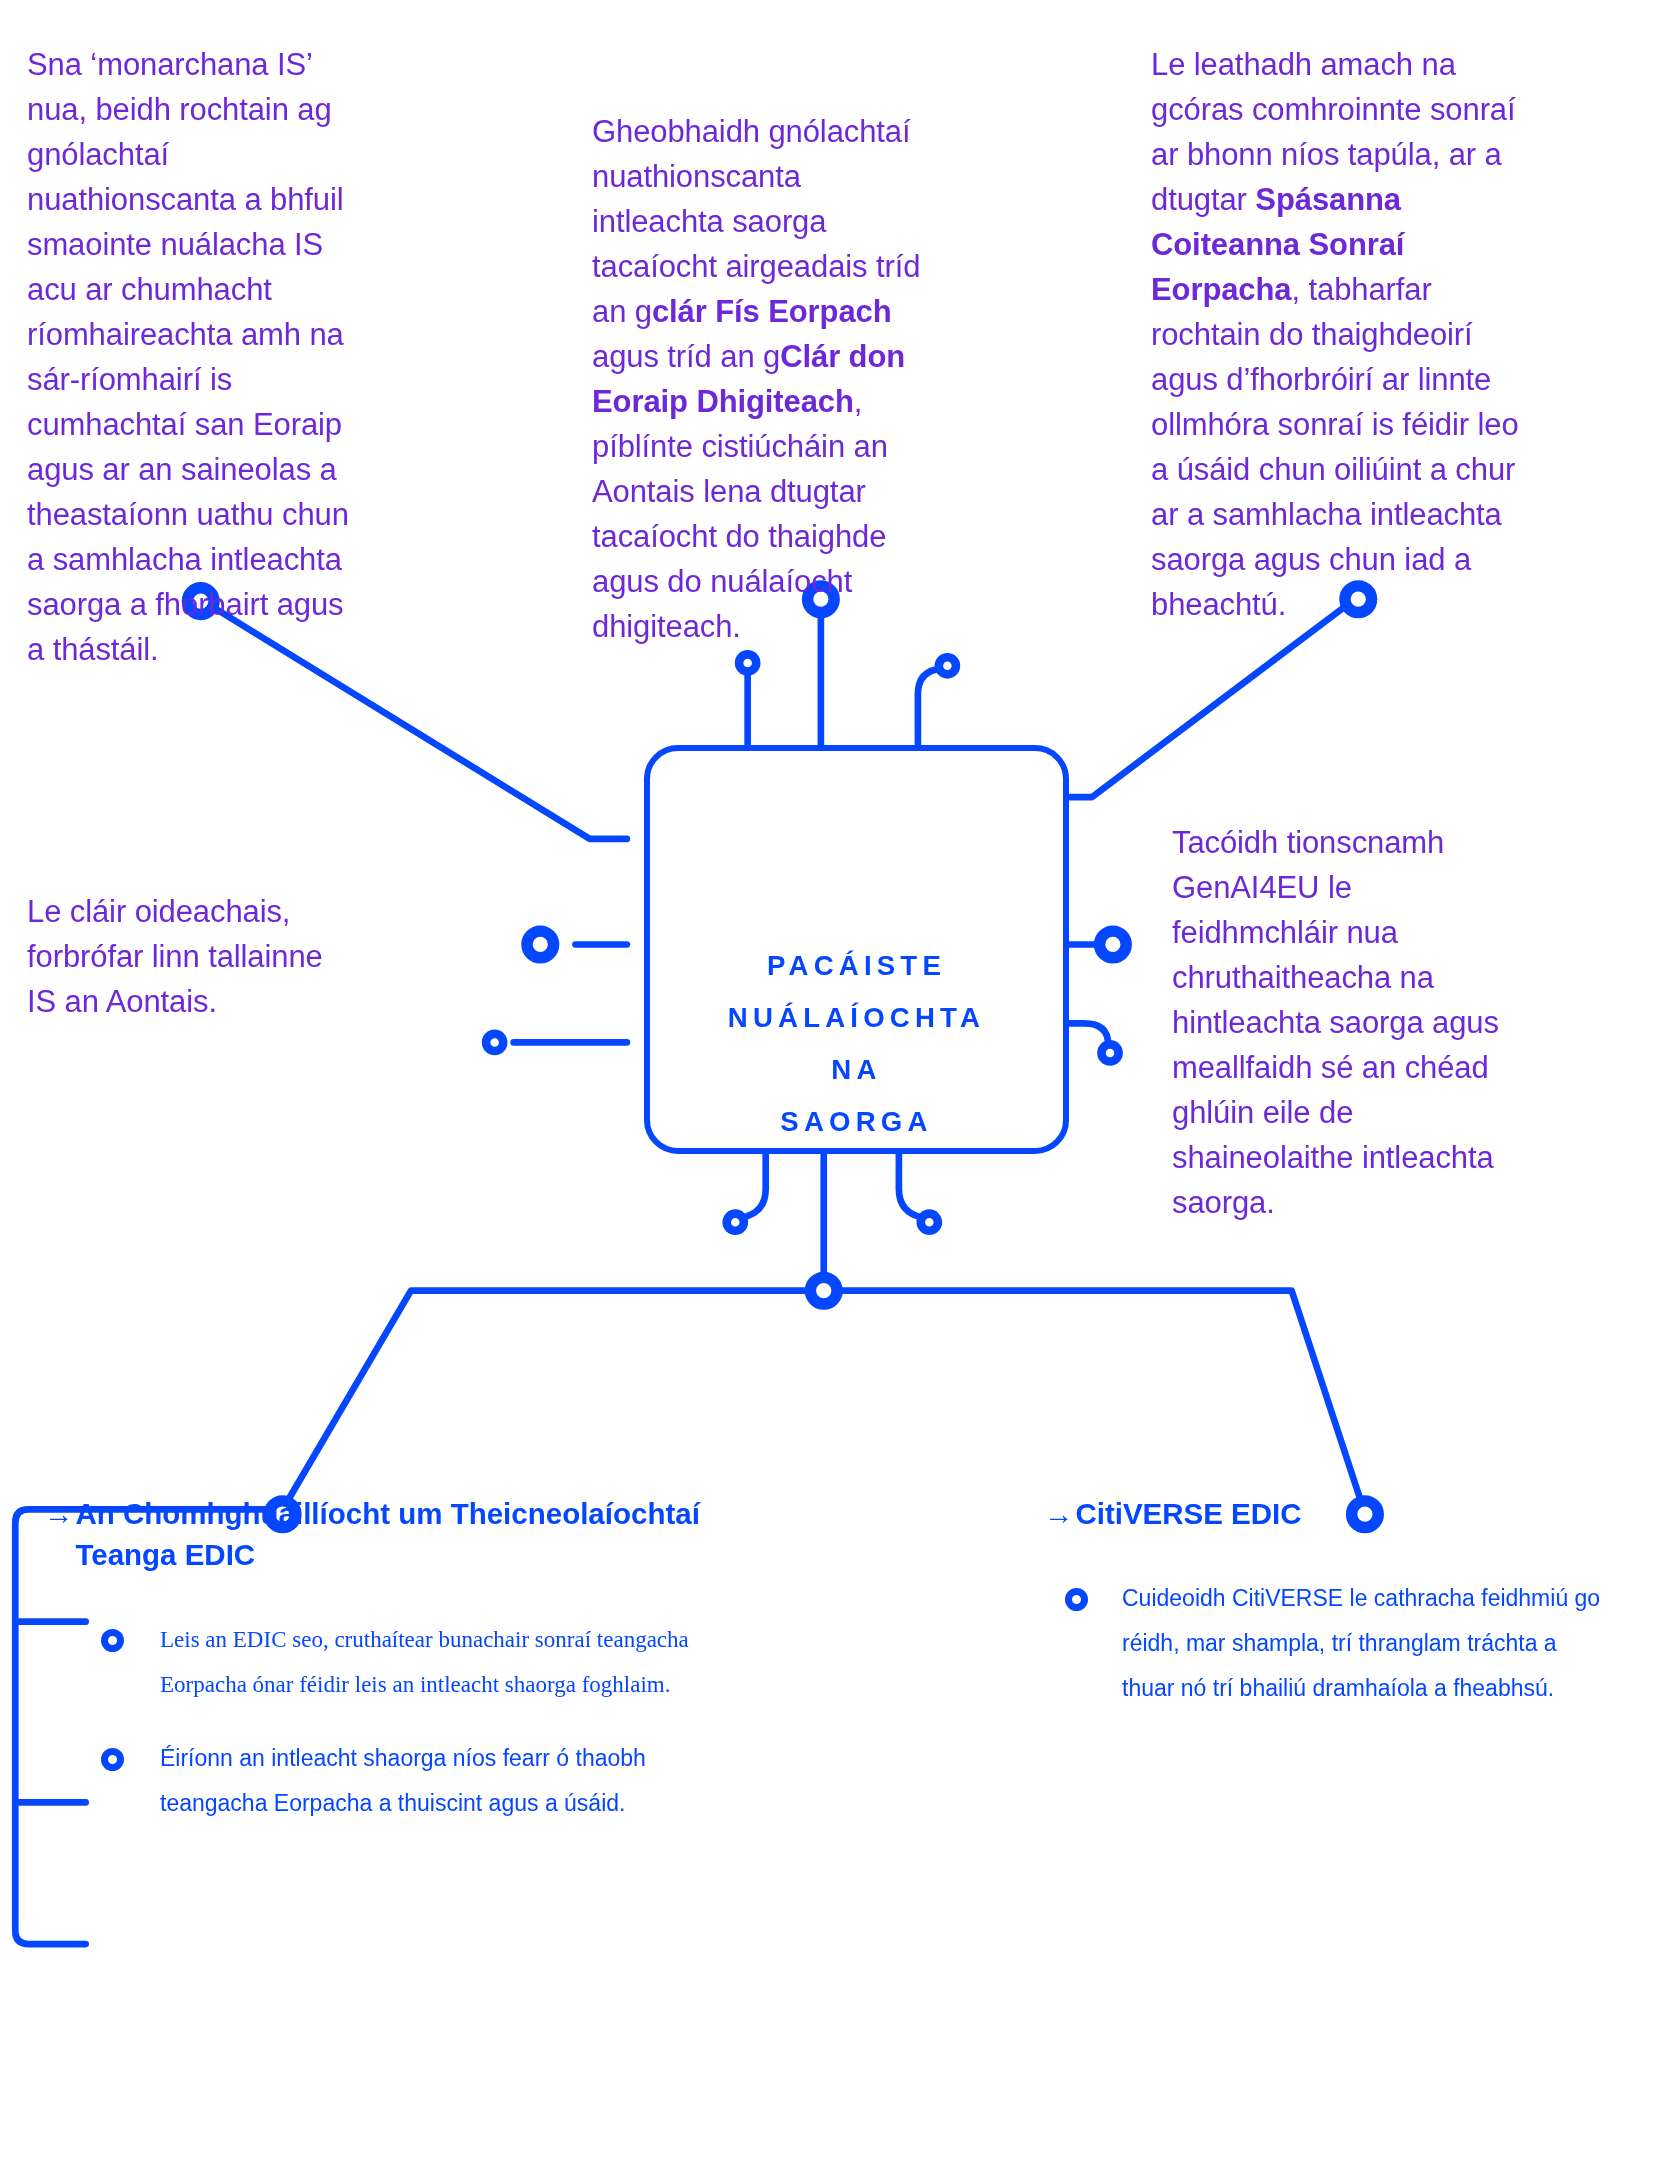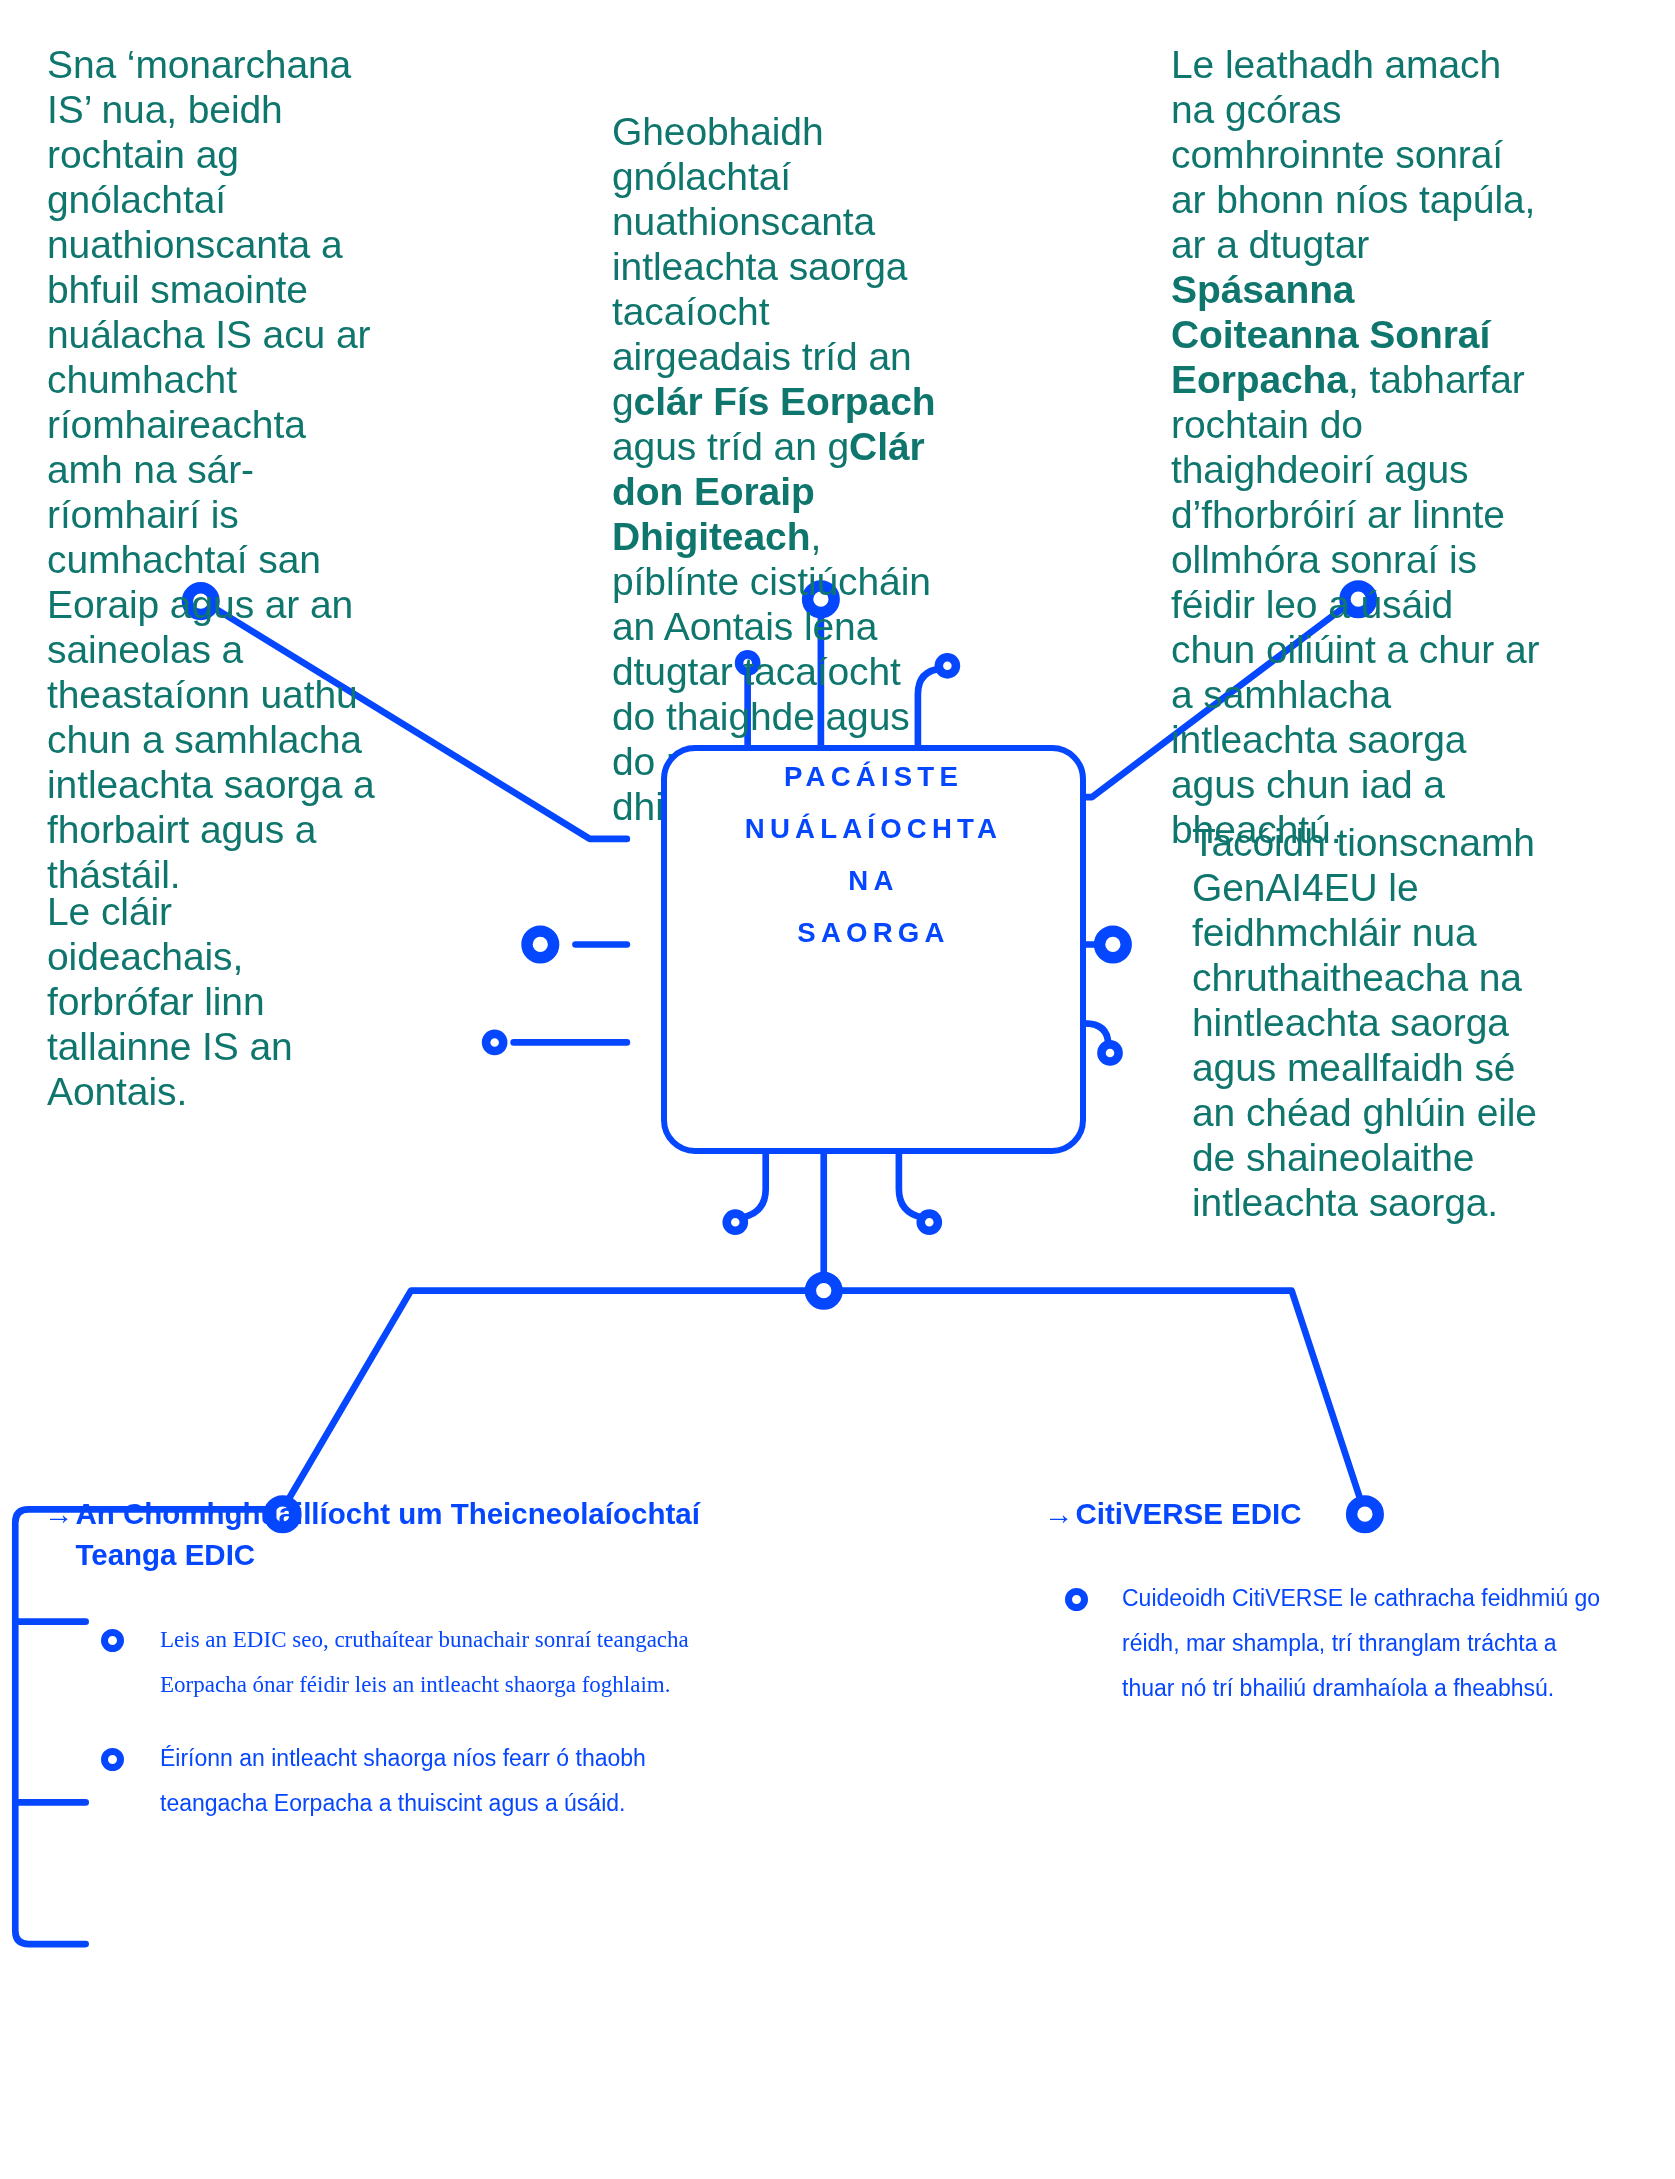--- a/index.html
+++ b/index.html
@@ -7,45 +7,45 @@
     width:1676px;height:2180px;
     background:#ffffff;
     font-family:"Liberation Sans", sans-serif;
     color:#0546FF;
     overflow:hidden;
     position:relative;
   }
   .stage{position:absolute;inset:0;width:1676px;height:2180px;}
   svg.wires{position:absolute;left:0;top:0;width:1676px;height:2180px;}
 
-  .txt{position:absolute;color:#0f766e;font-size:39px;line-height:45px;font-weight:400;letter-spacing:-0.1px;white-space:pre-wrap;margin-left:20px;}
+  .txt{position:absolute;color:#6d28d9;font-size:31px;line-height:45px;font-weight:400;letter-spacing:-0.1px;white-space:pre-wrap;}
   .txt b{font-weight:700;}
 
   
   #t-topleft{left:27px;top:42px;width:333px;}
   #t-topmid{left:592px;top:109px;width:342px;}
   #t-topright{left:1151px;top:42px;width:371px;}
 
   
   #t-midleft{left:27px;top:889px;width:323px;}
   #t-midright{left:1172px;top:820px;width:352px;}
 
   
   #t-center{left:458px;top:1332px;width:666px;text-align:left;}
 
   
   .chip{
     position:absolute;
-    left:661px;top:745px;
+    left:644px;top:745px;
     width:425px;height:409px;
     border:6.7px solid #0546FF;
     border-radius:34px;
     background:#ffffff;
     box-sizing:border-box;
-    display:flex;align-items:flex-start;justify-content:center;
+    display:flex;align-items:flex-end;justify-content:center;
     z-index:3;
   }
   .chip-label{
     font-size:27.6px;
     font-weight:700;
     letter-spacing:5.2px;
     line-height:52px;
     text-align:center;
     color:#0546FF;
     width:100%;

